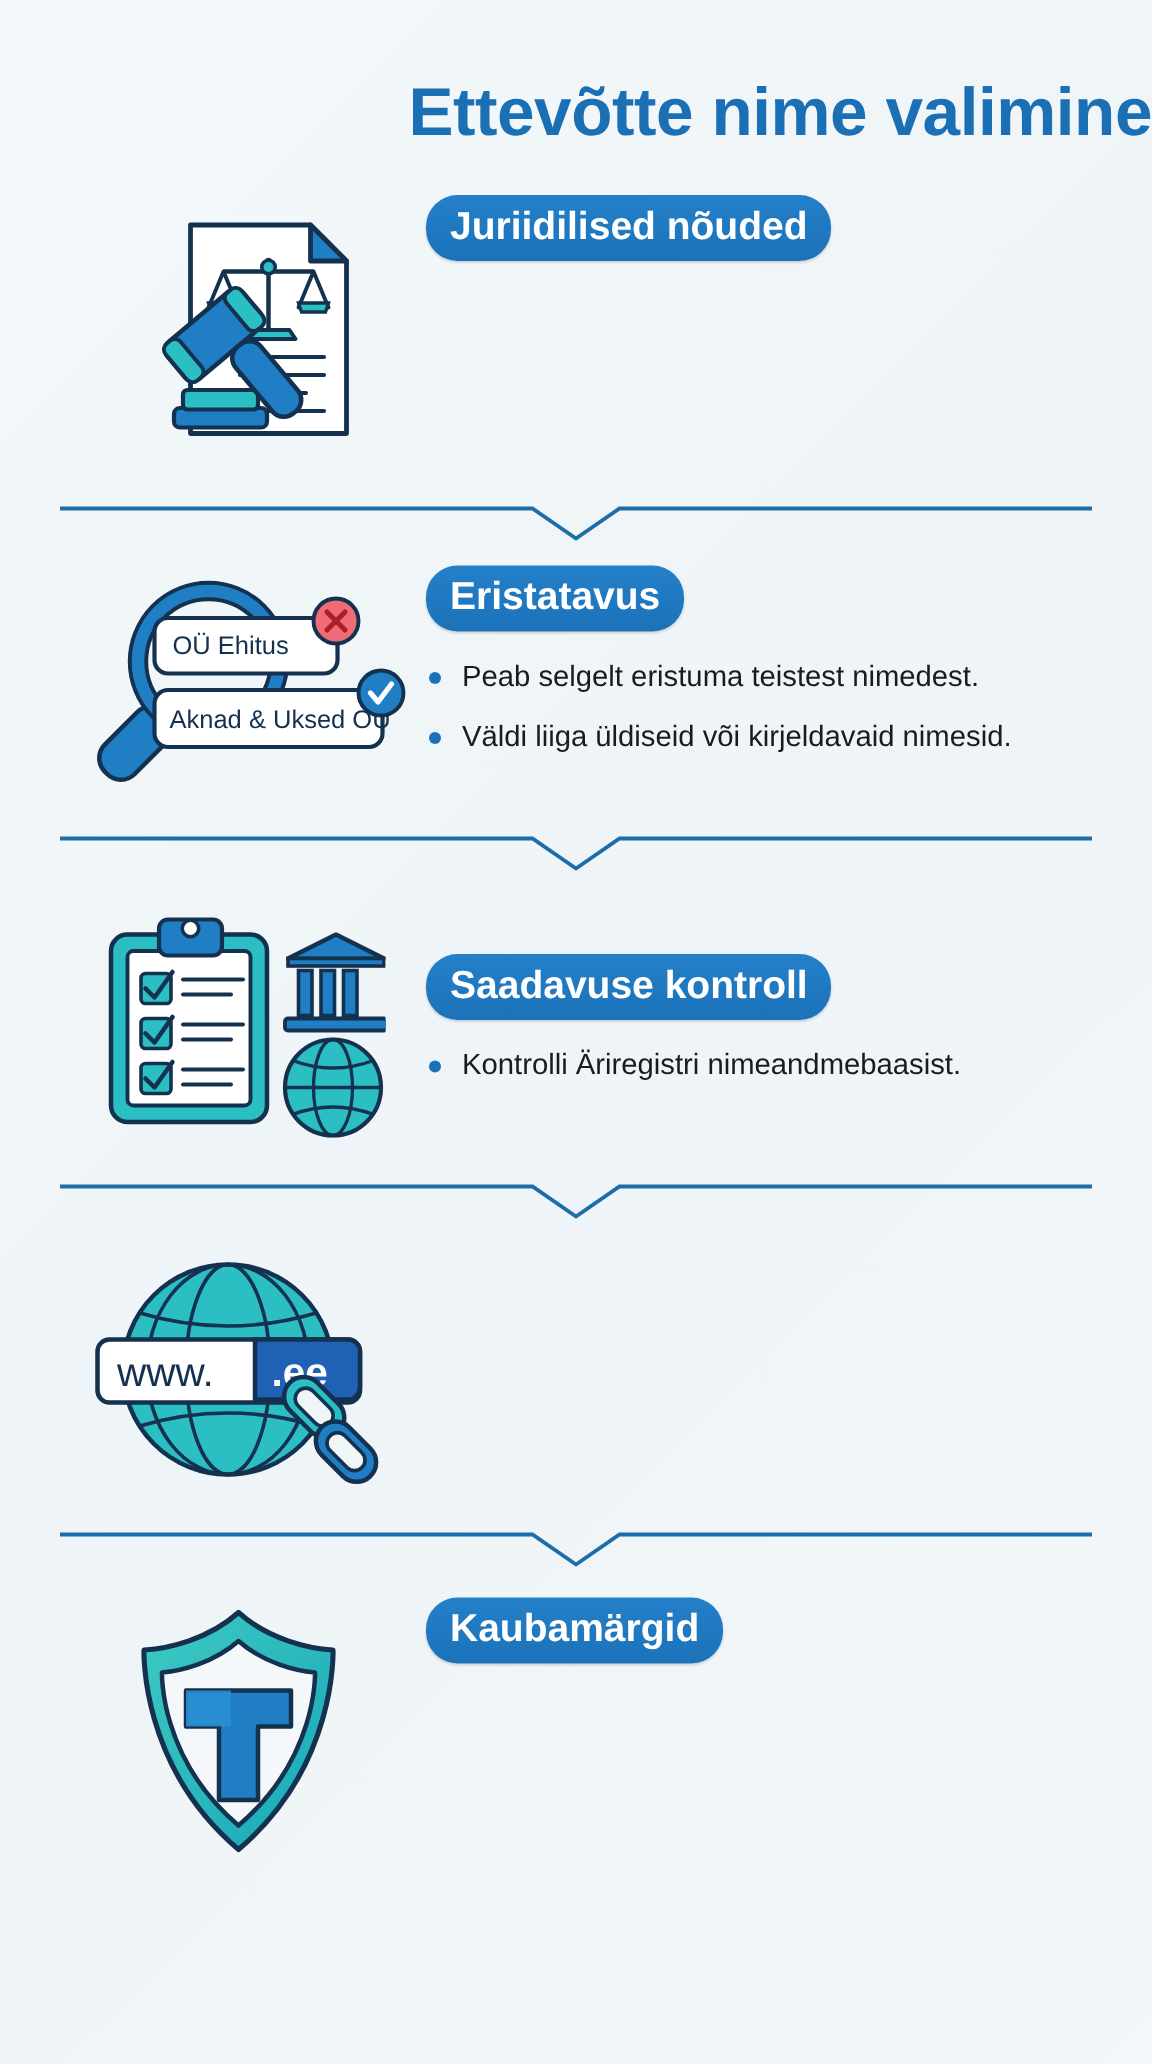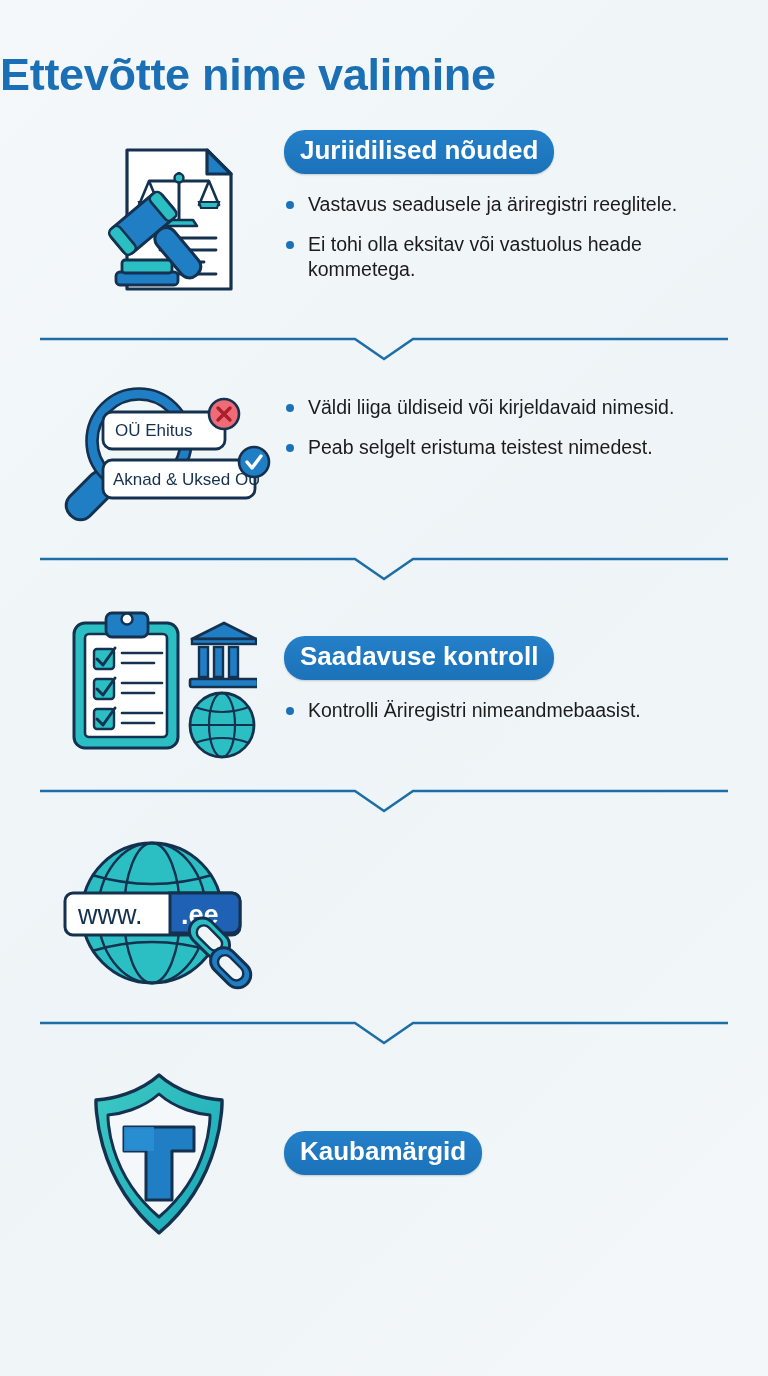--- a/index.html
+++ b/index.html
@@ -20,21 +20,21 @@
   .page {
     width: 768px;
     height: 1376px;
     position: relative;
     padding: 0;
   }
 
   
   .title-wrap {
     width: 100%;
-    text-align: left;
+    text-align: right;
     padding-top: 50px;
     padding-bottom: 10px;
   }
   .main-title {
     font-size: 45px;
     font-weight: bold;
     color: #1b6fb5;
     letter-spacing: -0.3px;
     line-height: 1.1;
   }
@@ -102,21 +102,21 @@
     width: 100%;
     height: 34px;
     display: block;
   }
 
   
   .sec-1 { margin-top: 16px; }
   .sec-2 { margin-top: 8px; }
   .sec-3 { margin-top: 10px; align-items: center; }
   .sec-4 { margin-top: 8px; }
-  .sec-5 { margin-top: 12px; align-items: center; }
+  .sec-5 { margin-top: 12px; }
 
   .gap-a { height: 24px; }
   .gap-b { height: 22px; }
   .gap-c { height: 22px; }
   .gap-d { height: 14px; }
 
   svg { display: block; }
 </style>
 </head>
 <body>
@@ -157,24 +157,20 @@
           <rect x="99" y="76" width="13" height="32" rx="5" fill="#2bbfc4" stroke="#14314f" stroke-width="2.6"></rect>
         </g>
 
         <g transform="rotate(-40 78 92)">
           <rect x="76" y="108" width="22" height="58" rx="10" fill="#1f7ec4" stroke="#14314f" stroke-width="3"></rect>
         </g>
       </svg>
     </div>
     <div class="text-col">
       <div class="badge">Juriidilised nõuded</div>
-      <ul class="bullets">
-        <li>Vastavus seadusele ja äriregistri reeglitele.</li>
-        <li>Ei tohi olla eksitav või vastuolus heade kommetega.</li>
-      </ul>
     </div>
   </div>
 
   <div class="gap-a"></div>
   <svg class="divider" viewBox="0 0 768 34" preserveAspectRatio="none">
     <path d="M40 8 H355 L384 28 L413 8 H728" fill="none" stroke="#1d6ea8" stroke-width="2.6" stroke-linejoin="miter" vector-effect="non-scaling-stroke"></path>
   </svg>
 
   <div class="section sec-2">
     <div class="icon-col">
@@ -195,23 +191,24 @@
         <circle cx="177" cy="35" r="15" fill="#ef6b76" stroke="#14314f" stroke-width="2.6"></circle>
         <path d="M171 29 L183 41 M183 29 L171 41" stroke="#a8202c" stroke-width="3.4" stroke-linecap="round"></path>
 
         <rect x="56" y="81" width="152" height="38" rx="9" fill="#ffffff" stroke="#14314f" stroke-width="2.8"></rect>
         <text x="66" y="106" font-family="Liberation Sans, sans-serif" font-size="17" fill="#14314f">Aknad &amp; Uksed OÜ</text>
         <circle cx="207" cy="83" r="15" fill="#1f7ec4" stroke="#14314f" stroke-width="2.6"></circle>
         <path d="M200 83 L205 89 L214 77" fill="none" stroke="#ffffff" stroke-width="3.4" stroke-linecap="round" stroke-linejoin="round"></path>
       </svg>
     </div>
     <div class="text-col">
+      <div class="badge">Eristatavus</div>
       <ul class="bullets">
+        <li>Peab selgelt eristuma teistest nimedest.</li>
         <li>Väldi liiga üldiseid või kirjeldavaid nimesid.</li>
-        <li>Peab selgelt eristuma teistest nimedest.</li>
       </ul>
     </div>
   </div>
 
   <div class="gap-b"></div>
   <svg class="divider" viewBox="0 0 768 34" preserveAspectRatio="none">
     <path d="M40 8 H355 L384 28 L413 8 H728" fill="none" stroke="#1d6ea8" stroke-width="2.6" stroke-linejoin="miter" vector-effect="non-scaling-stroke"></path>
   </svg>
 
   <div class="section sec-3">

